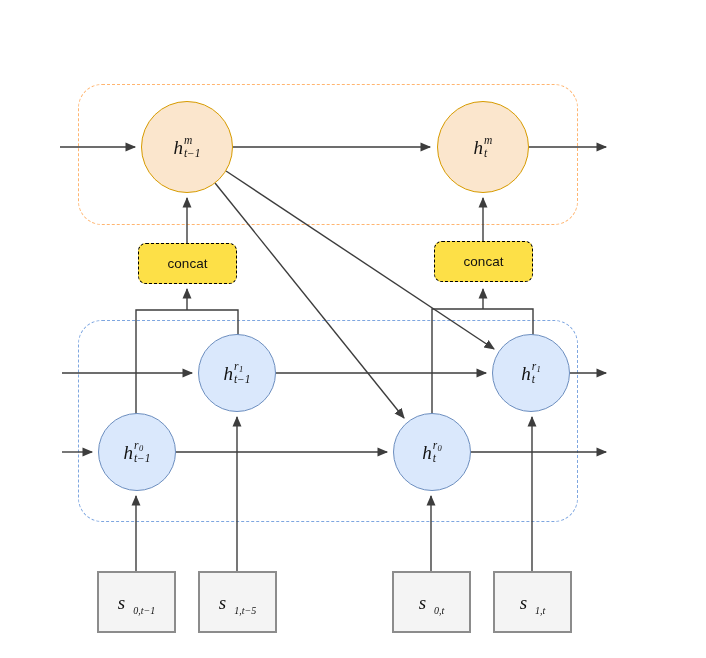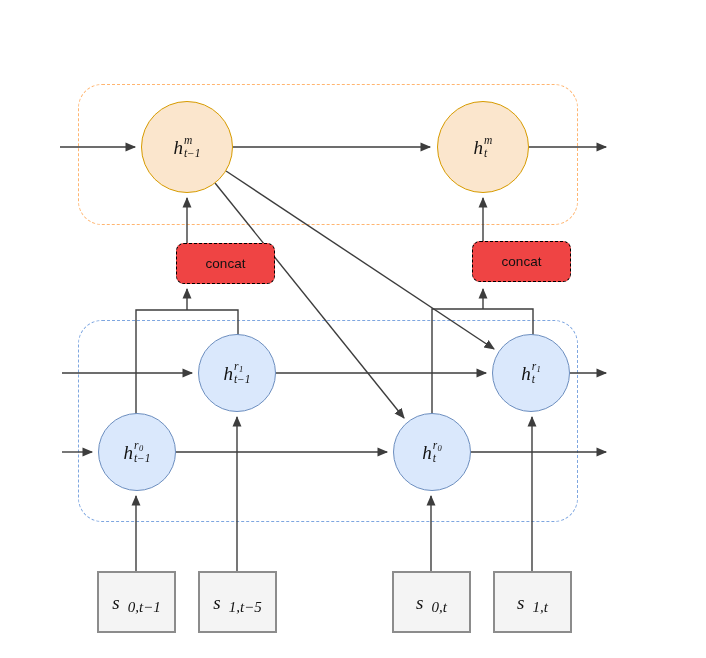--- a/index.html
+++ b/index.html
@@ -12,35 +12,35 @@
   .group.memory    { left:78px;  top:84px;  width:500px; height:141px; border:1.4px dashed #ffb570; }
   .group.recurrent { left:78px;  top:320px; width:500px; height:202px; border:1.4px dashed #7ea6e0; }
   
   svg.wires { position:absolute; left:0; top:0; z-index:2; }
   
   .node { position:absolute; z-index:3; border-radius:50%; display:flex; align-items:center; justify-content:center; box-sizing:border-box; }
   .node.memory    { width:92px; height:92px; background:#fbe6cd; border:1.5px solid #d79b00; }
   .node.recurrent { width:78px; height:78px; background:#dae8fc; border:1.5px solid #6c8ebf; }
   
   .opbox { position:absolute; z-index:3; box-sizing:border-box; width:99px; height:41px;
-           border:1.6px dashed #000000; border-radius:8px; background:#ef4444;
+           border:1.6px dashed #000000; border-radius:8px; background:#fde047;
            display:flex; align-items:center; justify-content:center;
-           font-size:13.5px; color:#111;margin-left:38px; }
+           font-size:13.5px; color:#111; }
   
   .inputbox { position:absolute; z-index:3; box-sizing:border-box; width:79px; height:62px;
               background:#f4f4f4; border:2px solid #8c8c8c;
               display:flex; align-items:center; justify-content:center; }
   
   .math { display:inline-flex; align-items:center; font-family:"Liberation Serif","DejaVu Serif",serif;
           font-style:italic; color:#111111; }
   .mbase { font-size:19px; line-height:1; }
   .mscripts { display:inline-flex; flex-direction:column; justify-content:center; margin-left:1px; }
   .mrow-sup, .mrow-sub { font-size:11.5px; line-height:1.1; display:flex; align-items:baseline; white-space:nowrap; }
   .msupsub { font-size:8.5px; margin-left:0.5px; transform:translateY(2px); }
-  .ssub { font-size:15px; align-self:flex-end; transform:translateY(4px); margin-left:8px; white-space:nowrap;font-family:Liberation Serif, serif; }
+  .ssub { font-size:10px; align-self:flex-end; transform:translateY(4px); margin-left:8px; white-space:nowrap;font-family:Liberation Serif, serif; }
 </style>
 </head>
 <body>
 
 <div id="canvas">
 
   <div class="group memory"></div>
   <div class="group recurrent"></div>
 
   <svg class="wires" width="706" height="658" viewBox="0 0 706 658">

